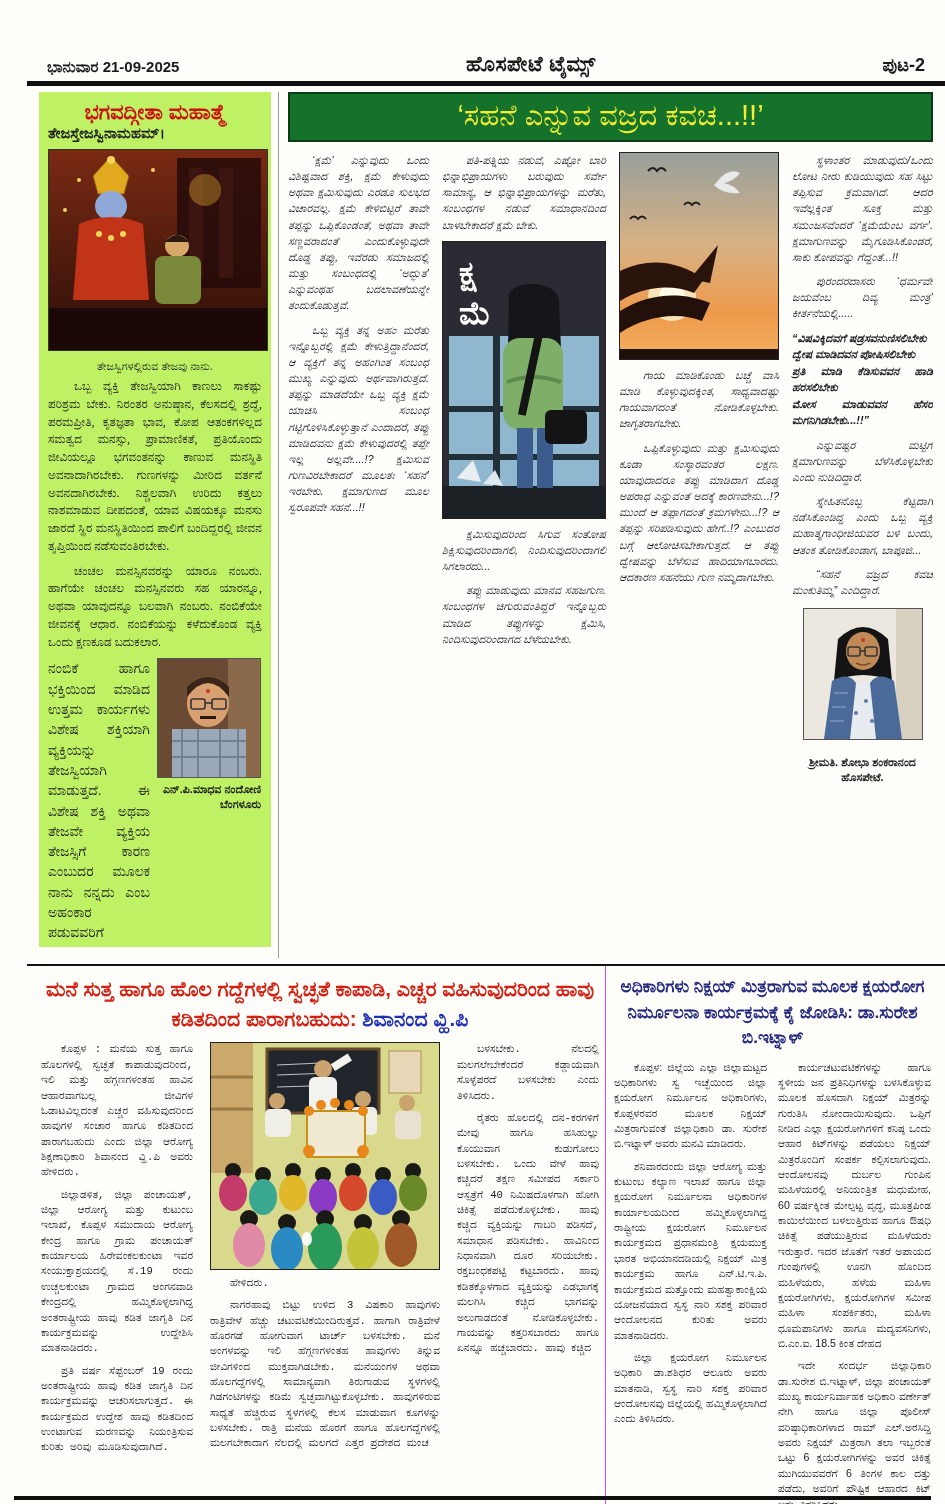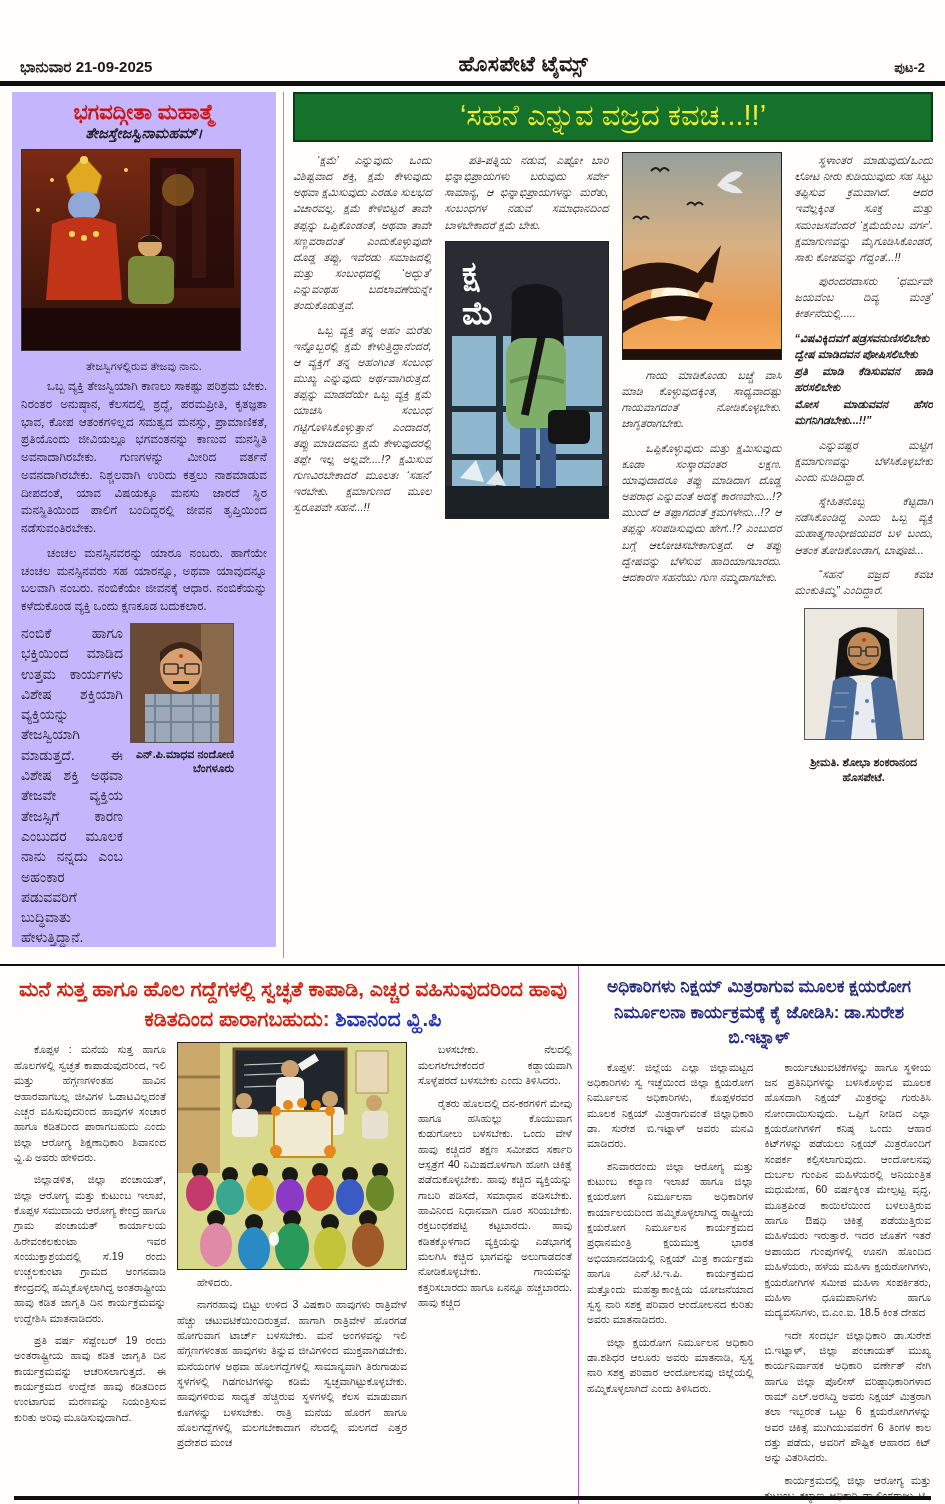--- a/index.html
+++ b/index.html
@@ -1,32 +1,32 @@
 <!DOCTYPE html>
 <html><head>
 <meta charset="utf-8">
 <style>
   html,body{margin:0;padding:0;background:#d8d8d8;}
   .page{width:945px;height:1504px;margin:0 auto;background:#fffefb;position:relative;
         font-family:"Liberation Sans","DejaVu Sans",sans-serif;color:#1a1a1a;overflow:hidden;
-        box-sizing:border-box;}
+        box-sizing:border-box;padding-left:27px;}
   
   .topbar{display:flex;justify-content:space-between;align-items:flex-end;
           padding:8px 20px 3px 20px;font-weight:bold;}
   .topbar .date{font-size:15px;}
   .topbar .masthead{font-size:21px;letter-spacing:.5px;margin-top:44px;}
-  .topbar .pageno{font-size:13px;}
+  .topbar .pageno{font-size:18px;}
   .hrule{height:5px;background:#101010;margin:2px 0 0 0;}
   .thinrule{height:2px;background:#101010;}
   
   .top-wrap{display:flex;height:878px;overflow:hidden;}
-  .gita{width:264px;background:#c4b5fd;margin:6px 0 17px 12px;padding:4px 9px 6px 9px;
+  .gita{width:232px;background:#bef264;margin:6px 0 17px 12px;padding:4px 9px 6px 9px;
         box-sizing:border-box;overflow:hidden;}
   .gita h2{color:#cc1310;text-align:center;font-size:21px;margin:3px 0 1px 0;line-height:1.2;}
-  .gita h3{text-align:center;font-size:14.5px;margin:0 0 7px 0;font-weight:bold;font-style:italic;}
+  .gita h3{text-align:left;font-size:14.5px;margin:0 0 7px 0;font-weight:bold;}
   .gita svg{display:block;border:1px solid #333;}
   .gita .lead{font-size:11px;text-align:center;margin:9px 0 5px 0;}
   .gita .body{font-size:12px;line-height:1.48;text-align:justify;font-family:Liberation Serif, serif;}
   .gita .body p{margin:0 0 7px 0;text-indent:26px;}
   .author-box{display:flex;gap:7px;margin-top:6px;align-items:flex-start;}
   .author-box .txt{font-size:14px;line-height:1.45;text-align:justify;width:102px;}
   .author-card{text-align:right;}
   .author-card svg{border:1px solid #555;}
   .author-card .nm{font-size:11px;font-weight:bold;margin-top:4px;line-height:1.3;}
   .vdiv{width:1px;background:#9a9a9a;margin:6px 7px 6px 7px;}
@@ -43,21 +43,21 @@
   .verse p{margin:0;text-indent:0;font-weight:bold;line-height:1.5;}
   .verse{margin:4px 0 8px 0;}
   .author2 .nm{font-size:11px;font-weight:bold;text-align:center;margin-top:4px;line-height:1.35;}
   .author2{margin-top:10px;text-align:center;}
   .author2 svg{border:1px solid #555;display:inline-block;}
   
   .bottom-wrap{display:flex;height:570px;overflow:hidden;}
   .snake{width:578px;padding:8px 6px 0 14px;box-sizing:border-box;overflow:hidden;}
   .snake h2{color:#d32113;font-size:20.5px;line-height:1.45;text-align:center;margin:0 0 9px 0;}
   .snake h2 .nm{color:#2131b5;}
-  .cols3{display:flex;gap:11px;}
+  .cols3{display:flex;gap:17px;font-family:Liberation Mono, monospace;}
   .sc1{width:152px;}
   .sc2{width:230px;}
   .sc3{flex:1;}
   .bcol{font-size:10.6px;line-height:1.45;text-align:justify;}
   .bcol p{margin:0 0 7px 0;text-indent:20px;}
   .tb{flex:1;padding:8px 14px 0 8px;box-sizing:border-box;border-left:1px solid #d946ef;overflow:hidden;}
   .tb h2{color:#23297f;font-size:17px;line-height:1.5;text-align:center;margin:0 0 9px 0;}
   .cols2{display:flex;gap:11px;}
   .tc{flex:1;}
   .botrule{position:absolute;left:14px;right:14px;bottom:4px;height:4px;background:#101010;}
@@ -175,20 +175,24 @@
             <path d="M66 58 C60 36 120 36 116 62 L120 150 C100 140 86 142 64 150 Z" fill="#15151a"></path>
             <rect x="60" y="96" width="60" height="92" rx="17" fill="#7fae69"></rect>
             <path d="M64 140 Q90 130 118 140" stroke="#5c8a4c" stroke-width="4" fill="none"></path>
             <rect x="84" y="92" width="8" height="82" fill="#141414" transform="rotate(12 88 130)"></rect>
             <rect x="74" y="186" width="16" height="60" fill="#3c5c8e"></rect>
             <rect x="94" y="186" width="16" height="60" fill="#3c5c8e"></rect>
             <rect x="102" y="168" width="42" height="34" rx="6" fill="#141414"></rect>
             <text x="16" y="42" font-size="32" font-weight="bold" fill="#ffffff">ಕ್ಷ</text>
             <text x="16" y="82" font-size="32" font-weight="bold" fill="#ffffff">ಮೆ</text>
           </svg>
+          <div>
+              <p>ಕ್ಷಮಿಸುವುದರಿಂದ ಸಿಗುವ ಸಂತೋಷ ಶಿಕ್ಷಿಸುವುದರಿಂದಾಗಲಿ, ನಿಂದಿಸುವುದರಿಂದಾಗಲಿ ಸಿಗಲಾರದು...</p>
+              <p>ತಪ್ಪು ಮಾಡುವುದು ಮಾನವ ಸಹಜಗುಣ. ಸಂಬಂಧಗಳ ಚಿಗುರುವಂತಿದ್ದರೆ ಇನ್ನೊಬ್ಬರು ಮಾಡಿದ ತಪ್ಪುಗಳನ್ನು ಕ್ಷಮಿಸಿ, ನಿಂದಿಸುವುದರಿಂದಾಗದ ಬೆಳೆಯಬೇಕು.</p>
+            </div>
         </div>
 
         <div class="col">
           <svg class="photo-frame" width="158" height="206" viewBox="0 0 158 206">
             <defs>
               <linearGradient id="sk" x1="0" y1="0" x2="0" y2="1">
                 <stop offset="0" stop-color="#97a09b"></stop>
                   <stop offset="0.45" stop-color="#d8b183"></stop>
                 <stop offset="0.78" stop-color="#ee9a4c"></stop>
                   <stop offset="1" stop-color="#f4b060"></stop>

